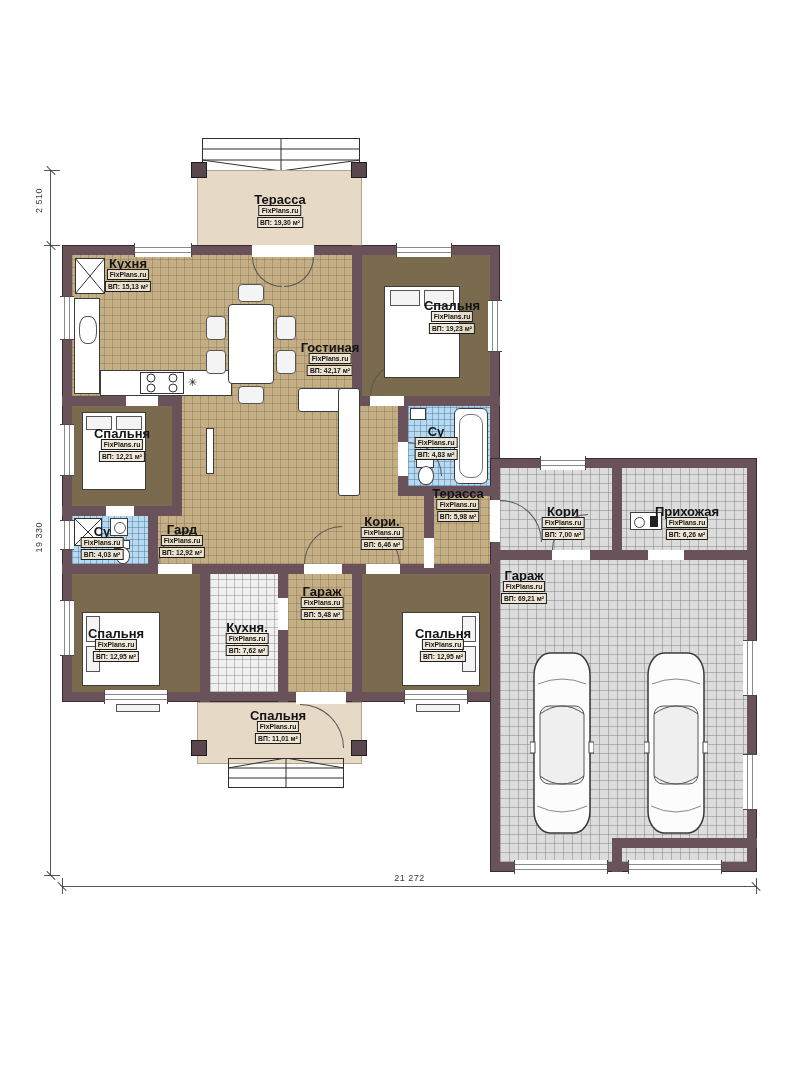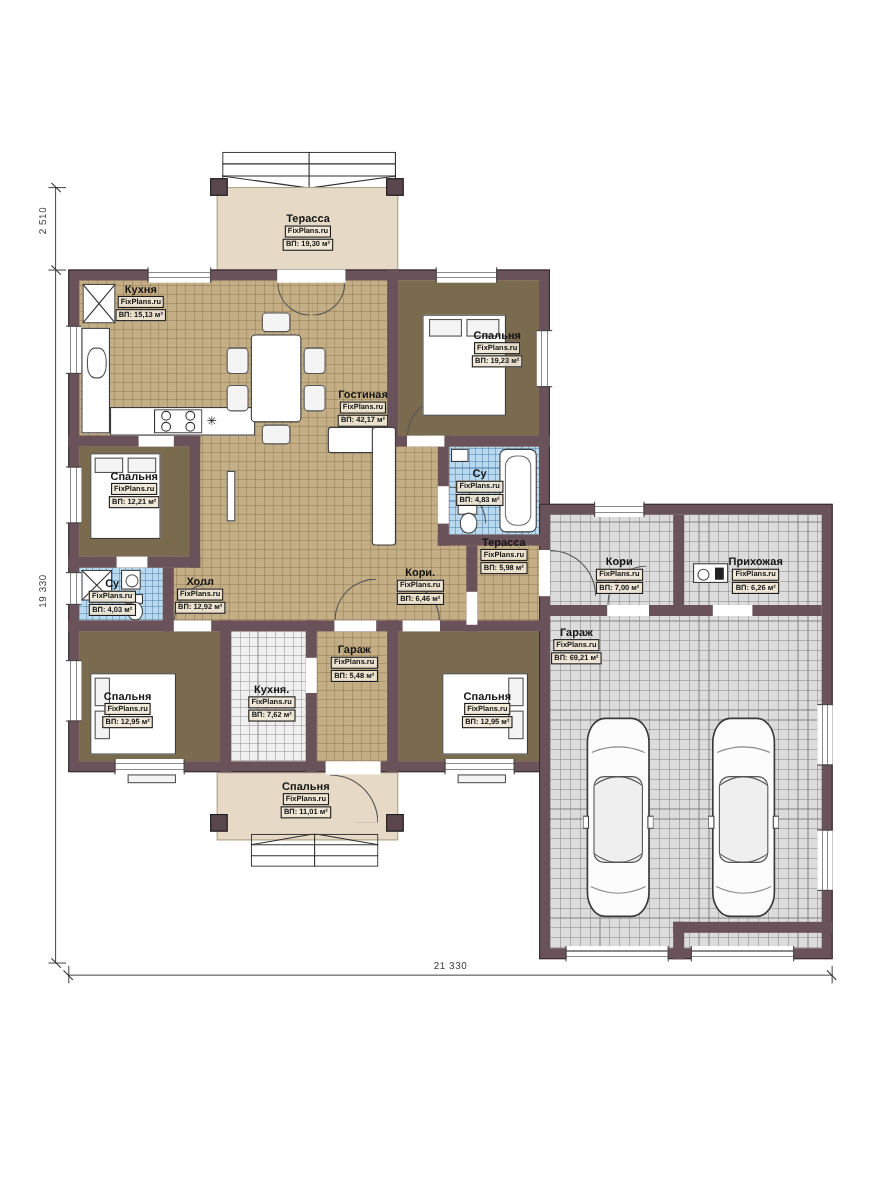--- a/index.html
+++ b/index.html
@@ -26,21 +26,21 @@
         background:linear-gradient(#fff 0 4px,#8a8a8a 4px 5px,#fff 5px 9px,#8a8a8a 9px 10px,#fff 10px 14px);}
   .winv{position:absolute;border-top:1px solid #4a4a4a;border-bottom:1px solid #4a4a4a;box-sizing:border-box;
         background:linear-gradient(90deg,#fff 0 4px,#8a8a8a 4px 5px,#fff 5px 9px,#8a8a8a 9px 10px,#fff 10px 14px);}
   .gap{position:absolute;background:#fff;}
   .arc{position:absolute;box-sizing:border-box;}
   .furn{position:absolute;background:#fff;border:1px solid #3c3c3c;box-sizing:border-box;}
   .furn2{position:absolute;background:#f4f4f4;border:1px solid #555;box-sizing:border-box;}
   .post{position:absolute;width:16px;height:16px;background:#5a474e;border:1px solid #1e1e1e;box-sizing:border-box;}
   .rl{position:absolute;display:flex;flex-direction:column;align-items:center;gap:1px;
       transform:translateX(-50%);z-index:30;color:#141414;text-align:center;}
-  .rl .nm{font-size:10px;font-weight:bold;line-height:8px;white-space:nowrap;}
+  .rl .nm{font-size:13px;font-weight:bold;line-height:8px;white-space:nowrap;}
   .rl .bx{border:1px solid #1c1c1c;background:rgba(240,231,213,.9);padding:0 2px;font-size:6.8px;
           line-height:9px;white-space:nowrap;font-weight:600;}
   .dimline{position:absolute;background:#555;}
   .tick{position:absolute;width:12px;height:1px;background:#333;transform:rotate(45deg);}
   .dimv{position:absolute;writing-mode:vertical-rl;transform:rotate(180deg);font-size:9px;color:#3a3a3a;letter-spacing:.5px;}
   .dimh{position:absolute;font-size:9px;color:#3a3a3a;text-align:center;letter-spacing:.5px;}
   svg{display:block;}
 </style>
 </head>
 <body>
@@ -237,21 +237,21 @@
   <div class="rl" style="left:128px;top:260px">
     <div class="nm">Кухня</div>
     <div class="bx">FixPlans.ru</div>
     <div class="bx">ВП: 15,13 м²</div>
   </div>
   <div class="rl" style="left:452px;top:302px">
     <div class="nm">Спальня</div>
     <div class="bx">FixPlans.ru</div>
     <div class="bx">ВП: 19,23 м²</div>
   </div>
-  <div class="rl" style="left:330px;top:356px">
+  <div class="rl" style="left:330px;top:344px">
     <div class="nm">Гостиная</div>
     <div class="bx">FixPlans.ru</div>
     <div class="bx">ВП: 42,17 м²</div>
   </div>
   <div class="rl" style="left:122px;top:430px">
     <div class="nm">Спальня</div>
     <div class="bx">FixPlans.ru</div>
     <div class="bx">ВП: 12,21 м²</div>
   </div>
   <div class="rl" style="left:436px;top:428px">
@@ -273,21 +273,21 @@
     <div class="nm">Прихожая</div>
     <div class="bx">FixPlans.ru</div>
     <div class="bx">ВП: 6,26 м²</div>
   </div>
   <div class="rl" style="left:102px;top:528px">
     <div class="nm">Су</div>
     <div class="bx">FixPlans.ru</div>
     <div class="bx">ВП: 4,03 м²</div>
   </div>
   <div class="rl" style="left:182px;top:526px">
-    <div class="nm">Холл</div>
+    <div class="nm">Гард</div>
     <div class="bx">FixPlans.ru</div>
     <div class="bx">ВП: 12,92 м²</div>
   </div>
   <div class="rl" style="left:382px;top:518px">
     <div class="nm">Кори.</div>
     <div class="bx">FixPlans.ru</div>
     <div class="bx">ВП: 6,46 м²</div>
   </div>
   <div class="rl" style="left:524px;top:572px">
     <div class="nm">Гараж</div>
@@ -329,15 +329,15 @@
   <div class="tick" style="left:45px;top:245px"></div>
   <div class="tick" style="left:45px;top:875px"></div>
   <div class="dimv" style="left:34px;top:188px">2 510</div>
   <div class="dimv" style="left:34px;top:522px">19 330</div>
 
   <div class="dimline" style="left:62px;top:886px;width:695px;height:1px"></div>
   <div class="dimline" style="left:62px;top:878px;width:1px;height:16px"></div>
   <div class="dimline" style="left:756px;top:878px;width:1px;height:16px"></div>
   <div class="tick" style="left:56px;top:886px"></div>
   <div class="tick" style="left:750px;top:886px"></div>
-  <div class="dimh" style="left:62px;top:873px;width:695px">21 330</div>
+  <div class="dimh" style="left:62px;top:873px;width:695px">21 272</div>
 
 </div>
 
 </body></html>

